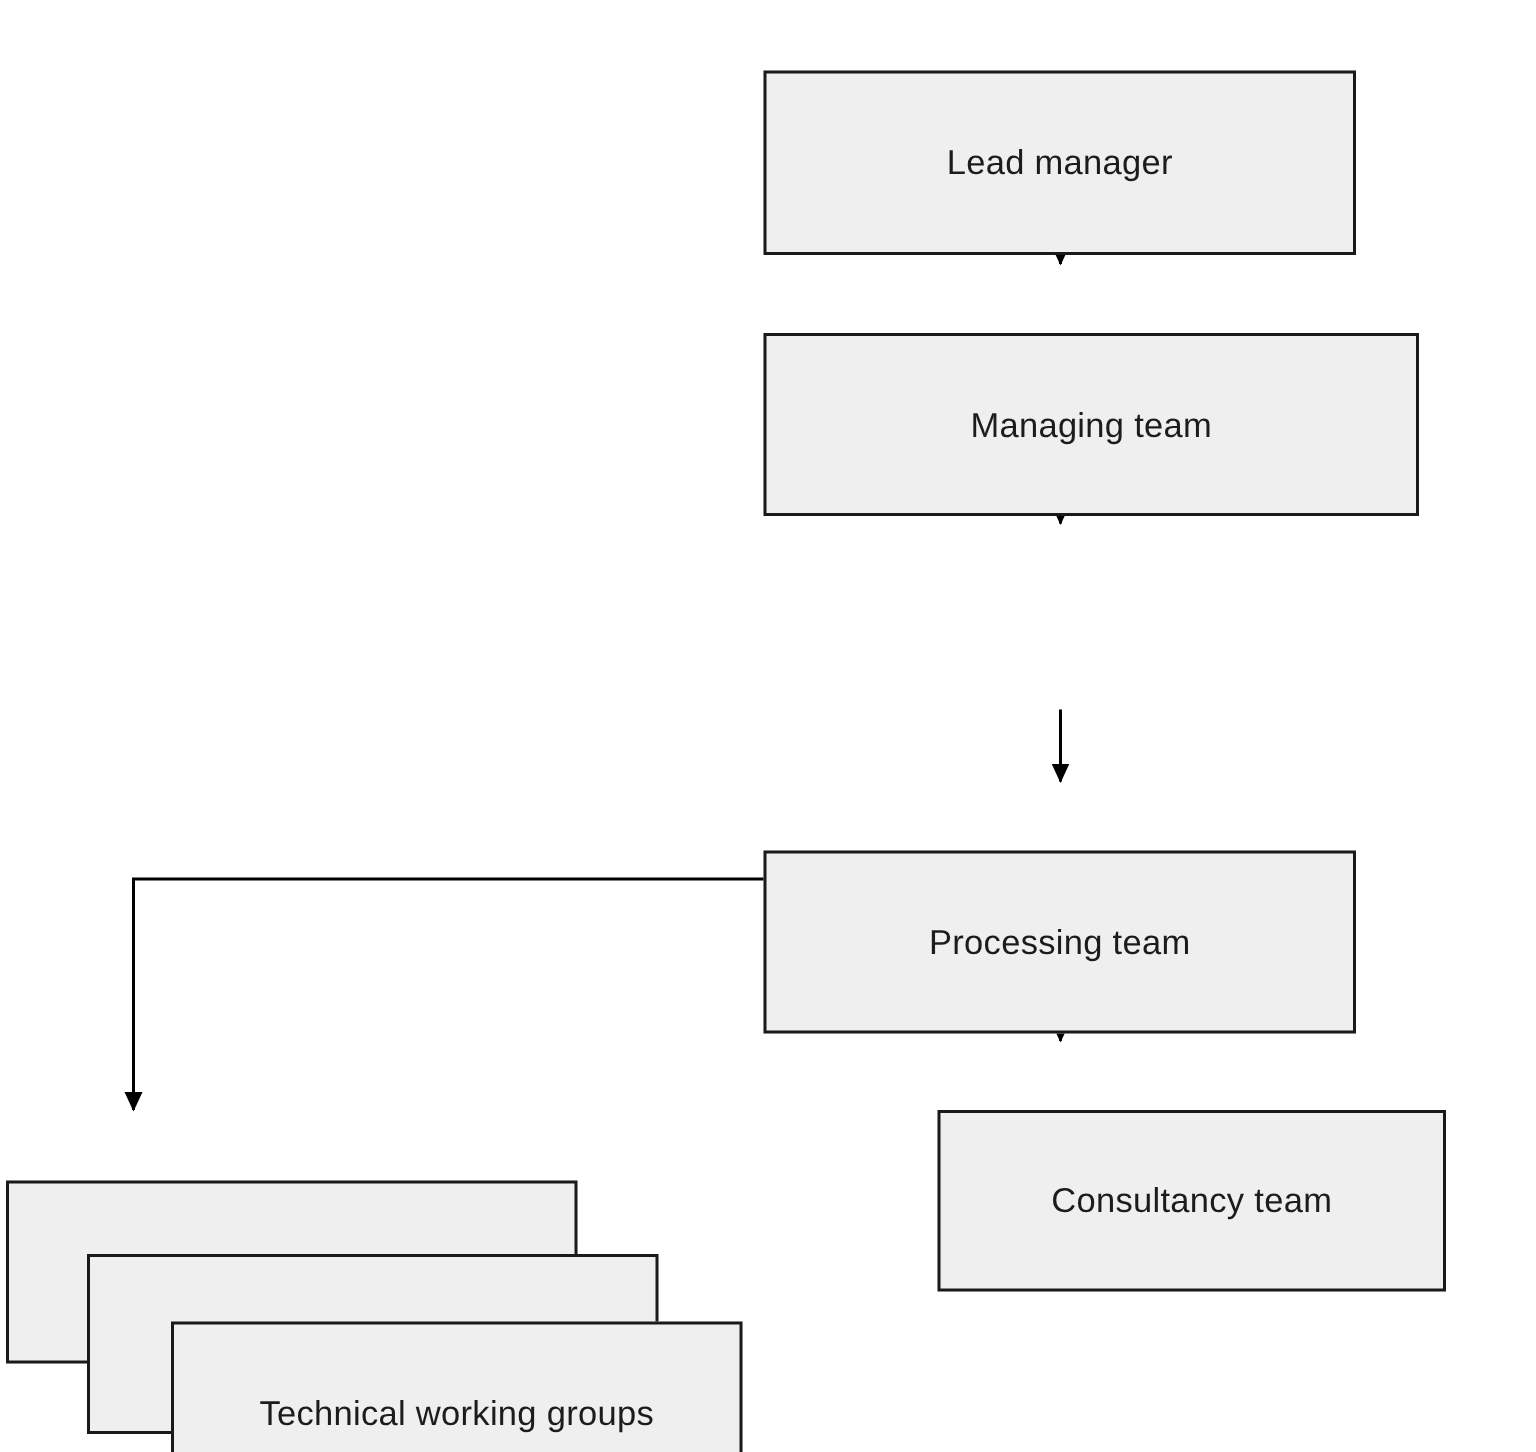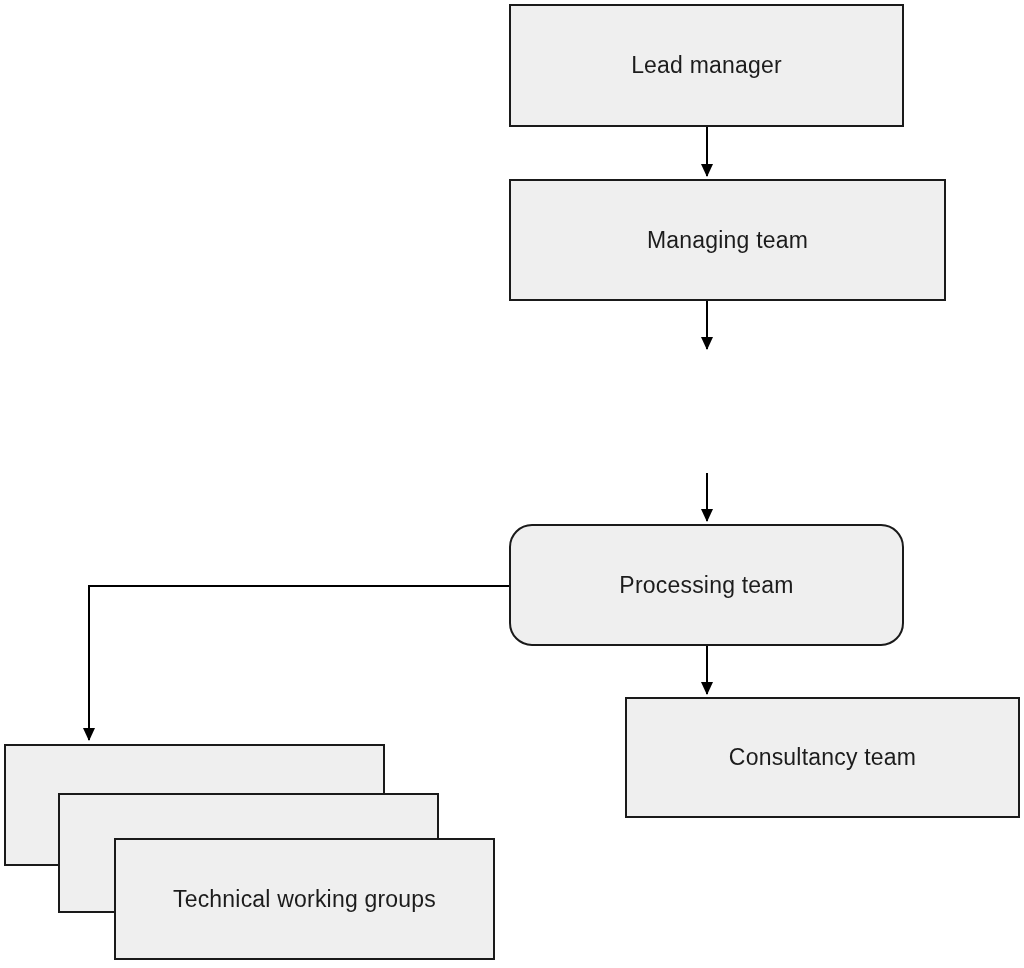--- a/index.html
+++ b/index.html
@@ -33,27 +33,28 @@
     box-sizing: border-box;
     background: #efefef;
     border: 2.5px solid #1a1a1a;
     display: flex;
     align-items: center;
     justify-content: center;
     text-align: center;
     font-size: 23px;
     color: #1c1c1c;
     letter-spacing: 0.2px;
+    margin-top: 43px;
   }
   
   .node-lead        { left: 509px; top: 4px;   width: 395px; height: 123px; }
   .node-managing    { left: 509px; top: 179px; width: 437px; height: 122px; }
   .node-coordinator { left: 509px; top: 352px; width: 395px; height: 121px; }
-  .node-processing  { left: 509px; top: 524px; width: 395px; height: 122px; border-radius: 23px; }
-  .node-consultancy { left: 625px; top: 697px; width: 395px; height: 121px; }
+  .node-processing  { left: 509px; top: 524px; width: 395px; height: 122px; }
+  .node-consultancy { left: 625px; top: 697px; width: 339px; height: 121px; }
   
   .node-twg-back    { left: 4px;   top: 744px; width: 381px; height: 122px; }
   .node-twg-middle  { left: 58px;  top: 793px; width: 381px; height: 120px; }
   .node-twg-front   { left: 114px; top: 838px; width: 381px; height: 122px; }
 </style>
 </head>
 <body>
 
 <div class="canvas">
 

